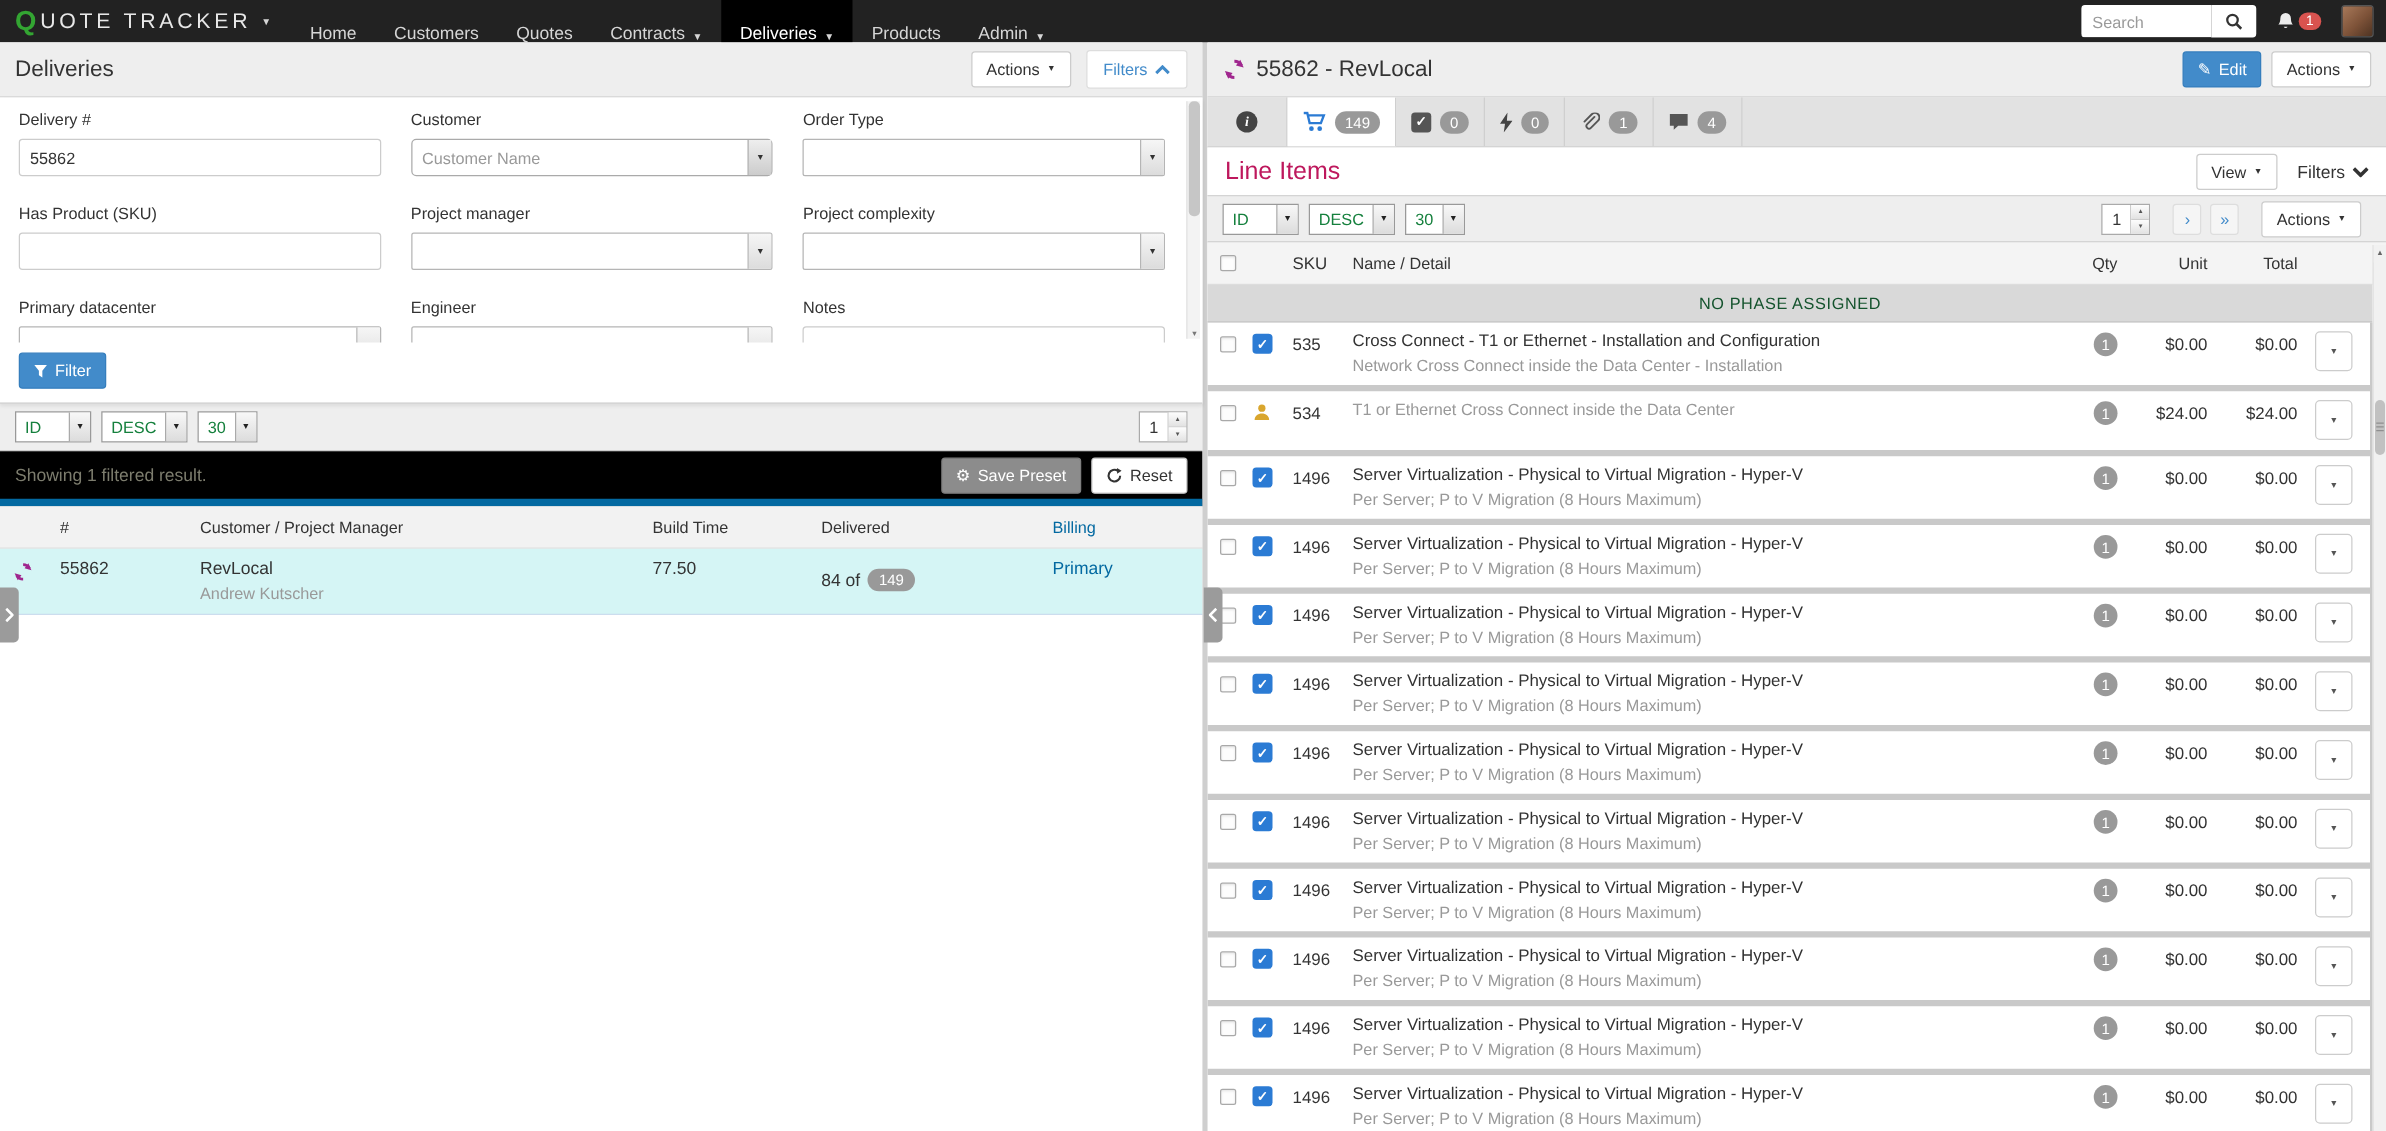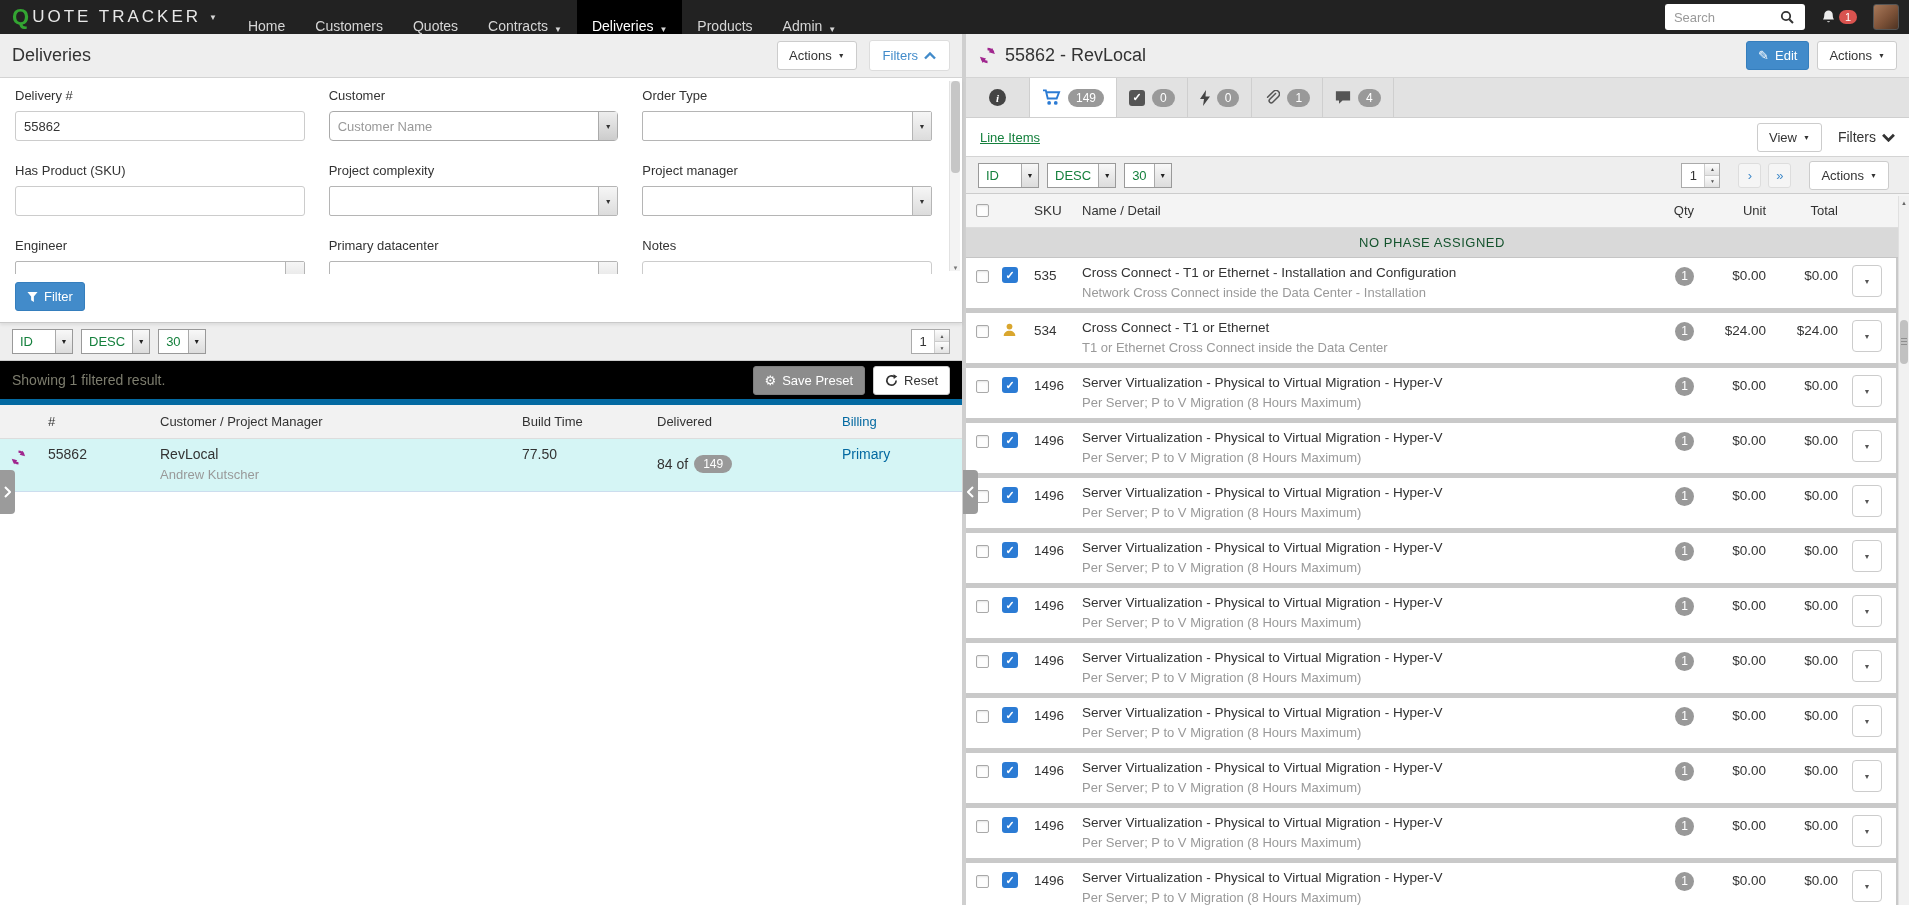--- a/index.html
+++ b/index.html
@@ -96,21 +96,21 @@
   .tabs-strip { height:40px; background:#e2e2e2; border-bottom:1px solid #cfcfcf; display:flex; align-items:stretch; flex-shrink:0; }
   .tab { min-width:64px; padding:0 12px; display:flex; align-items:center; justify-content:center; gap:7px; border-right:1px solid #cfcfcf; cursor:pointer; }
   .tab.active { background:#fff; }
   .tbadge { background:#999; color:#fff; font-size:12px; border-radius:11px; padding:2px 8px; min-width:12px; text-align:center; }
   .info-ic { width:17px; height:17px; border-radius:50%; background:#444; color:#fff; font-size:11px; font-family:"Liberation Serif",serif; font-style:italic; font-weight:bold; display:flex; align-items:center; justify-content:center; }
   .chk-sq { width:16px; height:16px; border-radius:3px; display:flex; align-items:center; justify-content:center; font-size:11px; font-weight:bold; }
   .chk-blue { background:#2b7bd4; color:#fff; }
   .chk-dark { background:#555; color:#fff; }
 
   .section-row { height:38px; background:#fff; display:flex; align-items:center; padding:0 14px; flex-shrink:0; }
-  .section-title { font-size:13px; color:#15803d;text-decoration:underline; }
+  .section-title { font-size:20px; color:#be185d; }
   .filters-link { display:flex; align-items:center; gap:6px; font-size:14px; color:#333; cursor:pointer; margin-left:16px; }
 
   
   .li-head { height:34px; background:#f4f4f4; border-bottom:1px solid #ddd; display:flex; align-items:center; font-size:13px; color:#333; flex-shrink:0; padding-right:13px; }
   .group-band { height:30px; background:#d9d9d9; border-bottom:1px solid #c5c5c5; display:flex; align-items:center; justify-content:center; font-size:13px; color:#14532d; letter-spacing:.5px; flex-shrink:0; margin-right:11px; }
   .li-rows { flex:1; overflow:hidden; background:#c9c9c9; padding-right:13px; margin-right:0; }
   .lr { display:flex; align-items:flex-start; background:#fff; padding:7px 0 8px; margin-bottom:5px; }
   .c-cb { width:36px; padding-left:10px; padding-top:4px; }
   .c-ic { width:32px; padding-top:2px; }
   .c-sku { width:48px; font-size:13.5px; color:#333; padding-top:3px; }
@@ -236,44 +236,44 @@
                 <span class="c car7">▼</span>
               </div>
           </div>
         </div>
         <div class="frow">
           <div class="fgroup">
             <label>Has Product (SKU)</label>
             <input class="tin" style="">
           </div>
           <div class="fgroup">
+            <label>Project manager</label>
+            <div class="fsel">
+                <span class="t"></span>
+                <span class="c car7">▼</span>
+              </div>
+          </div>
+          <div class="fgroup">
             <label>Project complexity</label>
             <div class="fsel">
                 <span class="t"></span>
                 <span class="c car7">▼</span>
               </div>
           </div>
-          <div class="fgroup">
-            <label>Project manager</label>
+        </div>
+        <div class="frow">
+          <div class="fgroup">
+            <label>Primary datacenter</label>
             <div class="fsel">
                 <span class="t"></span>
                 <span class="c car7">▼</span>
               </div>
           </div>
-        </div>
-        <div class="frow">
           <div class="fgroup">
             <label>Engineer</label>
-            <div class="fsel">
-                <span class="t"></span>
-                <span class="c car7">▼</span>
-              </div>
-          </div>
-          <div class="fgroup">
-            <label>Primary datacenter</label>
             <div class="fsel">
                 <span class="t"></span>
                 <span class="c car7">▼</span>
               </div>
           </div>
           <div class="fgroup">
             <label>Notes</label>
             <input class="tin" style="">
           </div>
         </div>
@@ -545,21 +545,20 @@
             
             <span class="ic">
               <svg width="15" height="16" viewBox="0 0 16 16">
                 <circle cx="8" cy="4.3" r="3.1" fill="#d9a62e"></circle>
                 <path d="M1.8 14.5c0-3.5 2.8-5.6 6.2-5.6s6.2 2.1 6.2 5.6z" fill="#d9a62e"></path>
               </svg>
             </span>
           </div>
           <div class="c-sku">534</div>
           <div class="c-name">
-            <div class="nm">Cross Connect - T1 or Ethernet</div>
             <div class="dt">T1 or Ethernet Cross Connect inside the Data Center</div>
           </div>
           <div class="c-qty"><span class="qty-badge">1</span></div>
           <div class="c-unit">$24.00</div>
           <div class="c-total">$24.00</div>
           <div class="c-menu">
             <button class="rowmenu">
               <span class="car7">▼</span>
             </button>
           </div>

